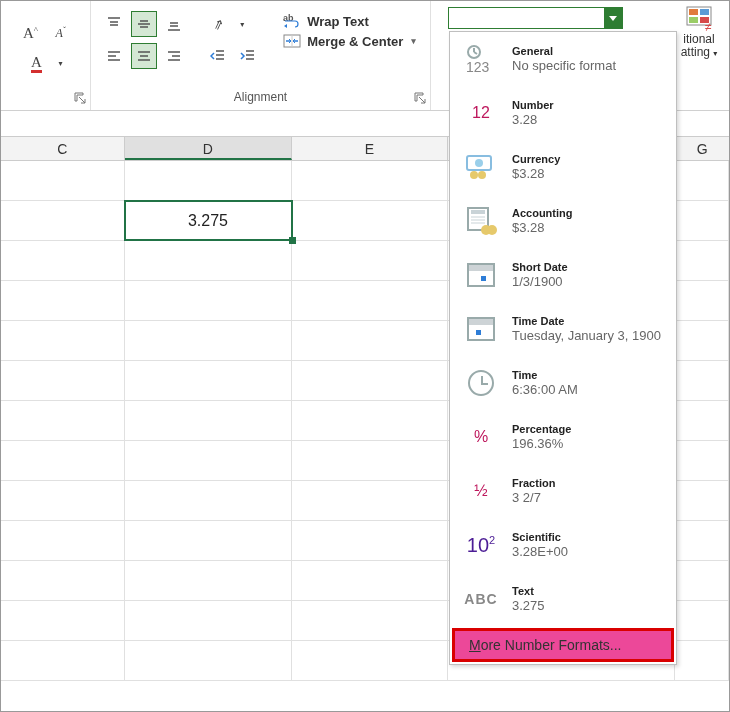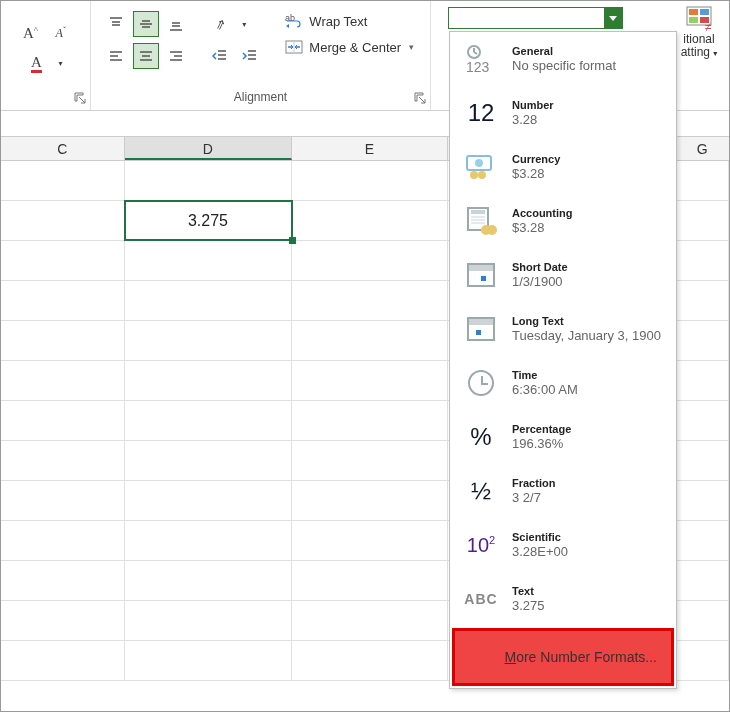--- a/index.html
+++ b/index.html
@@ -119,29 +119,29 @@
     cursor:default;
   }
   .nf-ic{
     width:34px; height:34px; flex:0 0 34px;
     display:flex; align-items:center; justify-content:center;
     color:#777;
   }
   .nf-txt .t{ font-size:11px; color:#222; font-weight:600; line-height:1.2; }
   .nf-txt .s{ font-size:13px; color:#666; line-height:1.2; }
   .nf-more{
-    padding:18px 14px; text-align:right;
-    background:#ef4444;
+    padding:6px 14px; text-align:left;
+    background:#ec4899;
     border:3px solid #d90000;
     margin:2px;
     font-size:14px; color:#333;
   }
   .nf-more u{text-decoration:underline;}
   
-  .ic-big{ font-size:24px; color:#0f172a; font-weight:400; }
+  .ic-big{ font-size:16px; color:#be185d; font-weight:400; }
   .ic-abc{ font-size:14px; font-weight:700; color:#888; letter-spacing:1px;}
   .cal{
     width:28px;height:24px;border:2px solid #9aa;position:relative;background:#fff;
   }
   .cal::before{content:"";position:absolute;left:0;right:0;top:0;height:6px;background:#cdd3d6;}
   .cal .dot{position:absolute;left:12px;top:11px;width:5px;height:5px;background:#2e7dd7;}
   .cal.long .dot{left:7px;}
   .clock{width:26px;height:26px;border:2px solid #9aa;border-radius:50%;position:relative;}
   .clock::before{content:"";position:absolute;left:11px;top:4px;width:2px;height:9px;background:#9aa;}
   .clock::after{content:"";position:absolute;left:11px;top:11px;width:7px;height:2px;background:#9aa;}
@@ -265,21 +265,21 @@
                 <g stroke="#555" stroke-width="1.5" fill="none">
                   <line x1="6" y1="3" x2="14" y2="3"></line>
                   <line x1="6" y1="7" x2="14" y2="7"></line>
                   <line x1="6" y1="11" x2="14" y2="11"></line>
                   <polyline points="1,5 4,8 1,11" stroke="#2e7dd7"></polyline>
                 </g>
               </svg>
             </div>
         </div>
       </div>
-      <div style="display:flex;flex-direction:column;gap:6px;">
+      <div style="display:flex;flex-direction:column;font-weight:bold;">
         <div class="wrap-merge">
           <svg width="18" height="16">
               <text x="0" y="8" font-size="9" fill="#555">ab</text>
               <path d="M2 11 h10 a3 3 0 0 1 0 6" stroke="#2e7dd7" fill="none" stroke-width="1.2" transform="translate(0,-3)"></path>
               <polyline points="1,13 4,11 4,15" fill="#2e7dd7"></polyline>
             </svg>
           <span>Wrap Text</span>
         </div>
         <div class="wrap-merge">
           <svg width="18" height="16">
@@ -499,21 +499,21 @@
         <div class="s">1/3/1900</div>
       </div>
   </div>
   <div class="nf-item">
     <div class="nf-ic">
         <div class="cal long">
           <div class="dot"></div>
         </div>
       </div>
     <div class="nf-txt">
-        <div class="t">Long Text</div>
+        <div class="t">Time Date</div>
         <div class="s">Tuesday, January 3, 1900</div>
       </div>
   </div>
   <div class="nf-item">
     <div class="nf-ic">
         <div class="clock"></div>
       </div>
     <div class="nf-txt">
         <div class="t">Time</div>
         <div class="s">6:36:00 AM</div>

